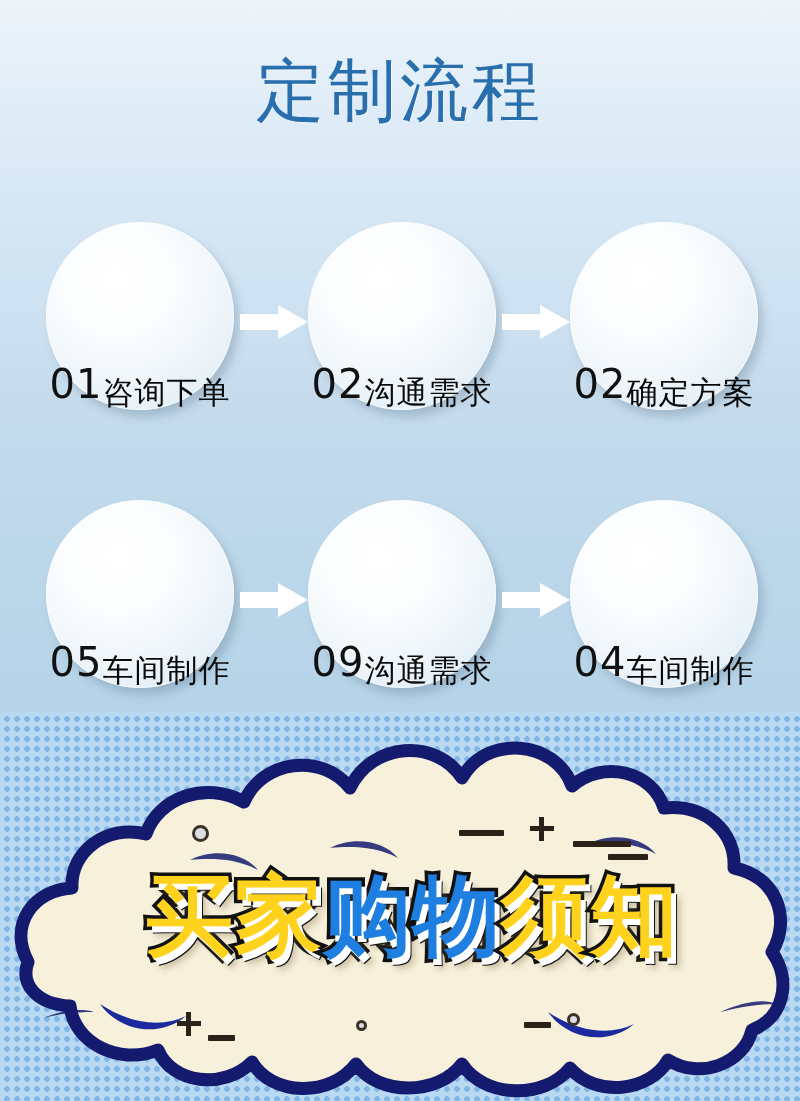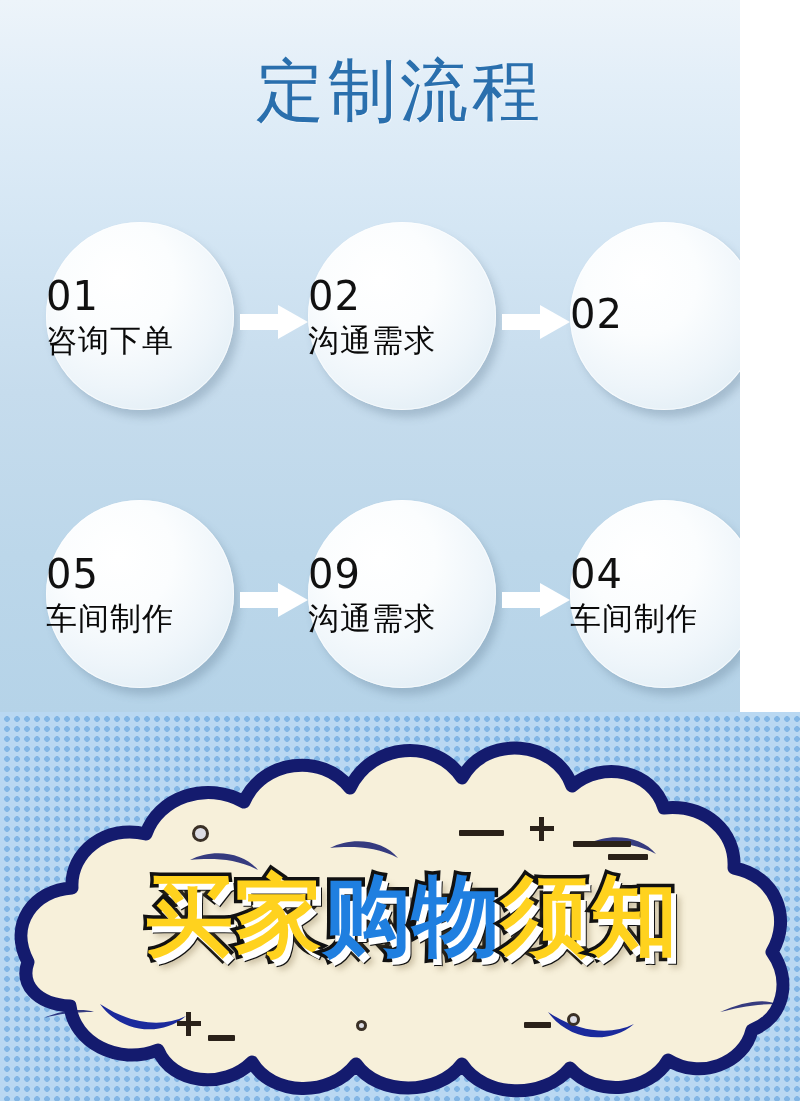--- a/index.html
+++ b/index.html
@@ -7,21 +7,21 @@
     width: 800px; height: 1101px;
     font-family: "Liberation Sans", "DejaVu Sans", sans-serif;
     overflow: hidden;
   }
   body { position: relative; background: #fff; }
 
   
   #flow-section {
     position: absolute;
     left: 0; top: 0;
-    width: 740px; height: 713px;
+    width: 800px; height: 713px;
     background: linear-gradient(180deg,
         #edf4fa 0%,
         #e2eef8 12%,
         #d4e6f4 32%,
         #c6dced 55%,
         #bcd7ea 78%,
         #b5d3e8 100%);
     overflow: hidden;
   }
 
@@ -45,22 +45,22 @@
 
   .step-circle {
     position: absolute;
     width: 188px; height: 188px;
     border-radius: 50%;
     background: radial-gradient(circle at 38% 30%,
                 #ffffff 0%, #fbfdfe 32%, #eef5fa 62%, #dfecf4 88%, #d6e6f1 100%);
     box-shadow: 5px 7px 9px rgba(70,95,120,0.26),
                 inset 0 0 0 1px rgba(255,255,255,0.6);
     display: flex;
-    flex-direction: column;
-    align-items: flex-start;
+    flex-direction: row;
+    align-items: flex-end;
     justify-content: center;
   }
   .step-circle.c1 { left: 46px; }
   .step-circle.c2 { left: 308px; }
   .step-circle.c3 { left: 570px; }
 
   .step-num {
     font-size: 40px;
     line-height: 44px;
     color: #111;
@@ -194,20 +194,21 @@
       <div class="step-label">沟通需求</div>
     </div>
 
     <div class="arrow a2">
       <div class="tail"></div>
       <div class="head"></div>
     </div>
 
     <div class="step-circle c3">
       <div class="step-num">02</div>
+      <div class="step-label">确定方案</div>
     </div>
   </div>
 
   <div class="step-row" id="row-2">
 
     <div class="step-circle c1">
       <div class="step-num">05</div>
       <div class="step-label">车间制作</div>
     </div>
 

